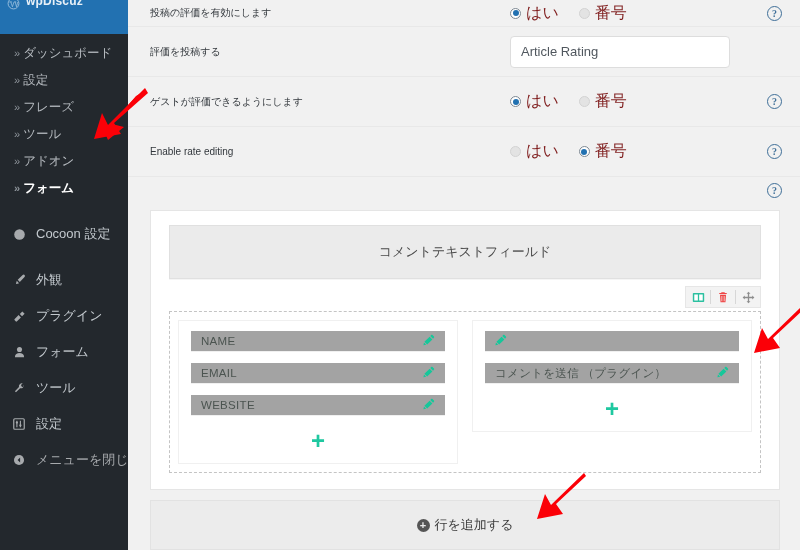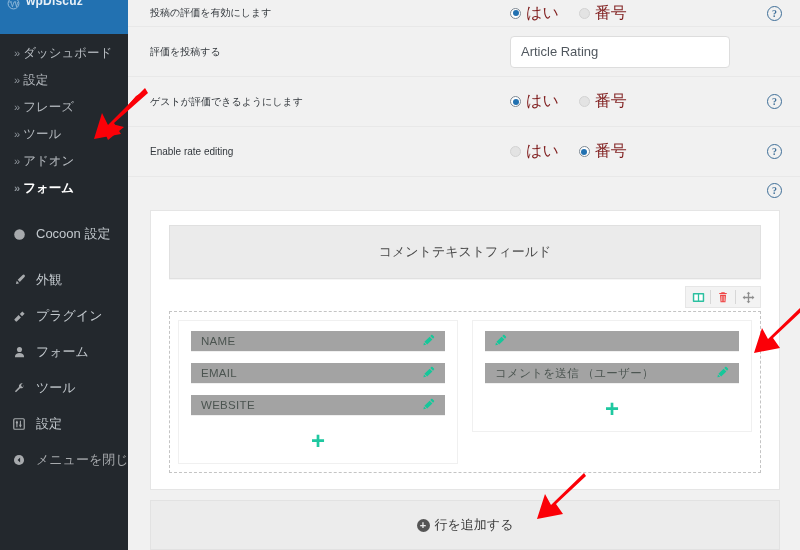--- a/index.html
+++ b/index.html
@@ -475,21 +475,21 @@
 
           <div class="col-box col-right">
             <div class="field-pill">
               <span class="pencil">
                 <svg width="12" height="12" viewBox="0 0 16 16" fill="#16c79a">
                   <path d="M12.6 1.4c-.5-.5-1.2-.5-1.7 0L9.7 2.6l3.7 3.7 1.2-1.2c.5-.5.5-1.2 0-1.7l-2-2zM8.8 3.5L1.9 10.4l3.7 3.7 6.9-6.9-3.7-3.7zM1.3 11.3L.6 15l3.7-.7-3-3z"></path>
                 </svg>
               </span>
             </div>
             <div class="field-pill">
-              <span class="pill-label">コメントを送信 （ユーザー）</span>
+              <span class="pill-label">コメントを送信 （プラグイン）</span>
               <span class="pencil">
                 <svg width="12" height="12" viewBox="0 0 16 16" fill="#16c79a">
                   <path d="M12.6 1.4c-.5-.5-1.2-.5-1.7 0L9.7 2.6l3.7 3.7 1.2-1.2c.5-.5.5-1.2 0-1.7l-2-2zM8.8 3.5L1.9 10.4l3.7 3.7 6.9-6.9-3.7-3.7zM1.3 11.3L.6 15l3.7-.7-3-3z"></path>
                 </svg>
               </span>
             </div>
             <div class="add-plus">+</div>
           </div>
 
         </div>

